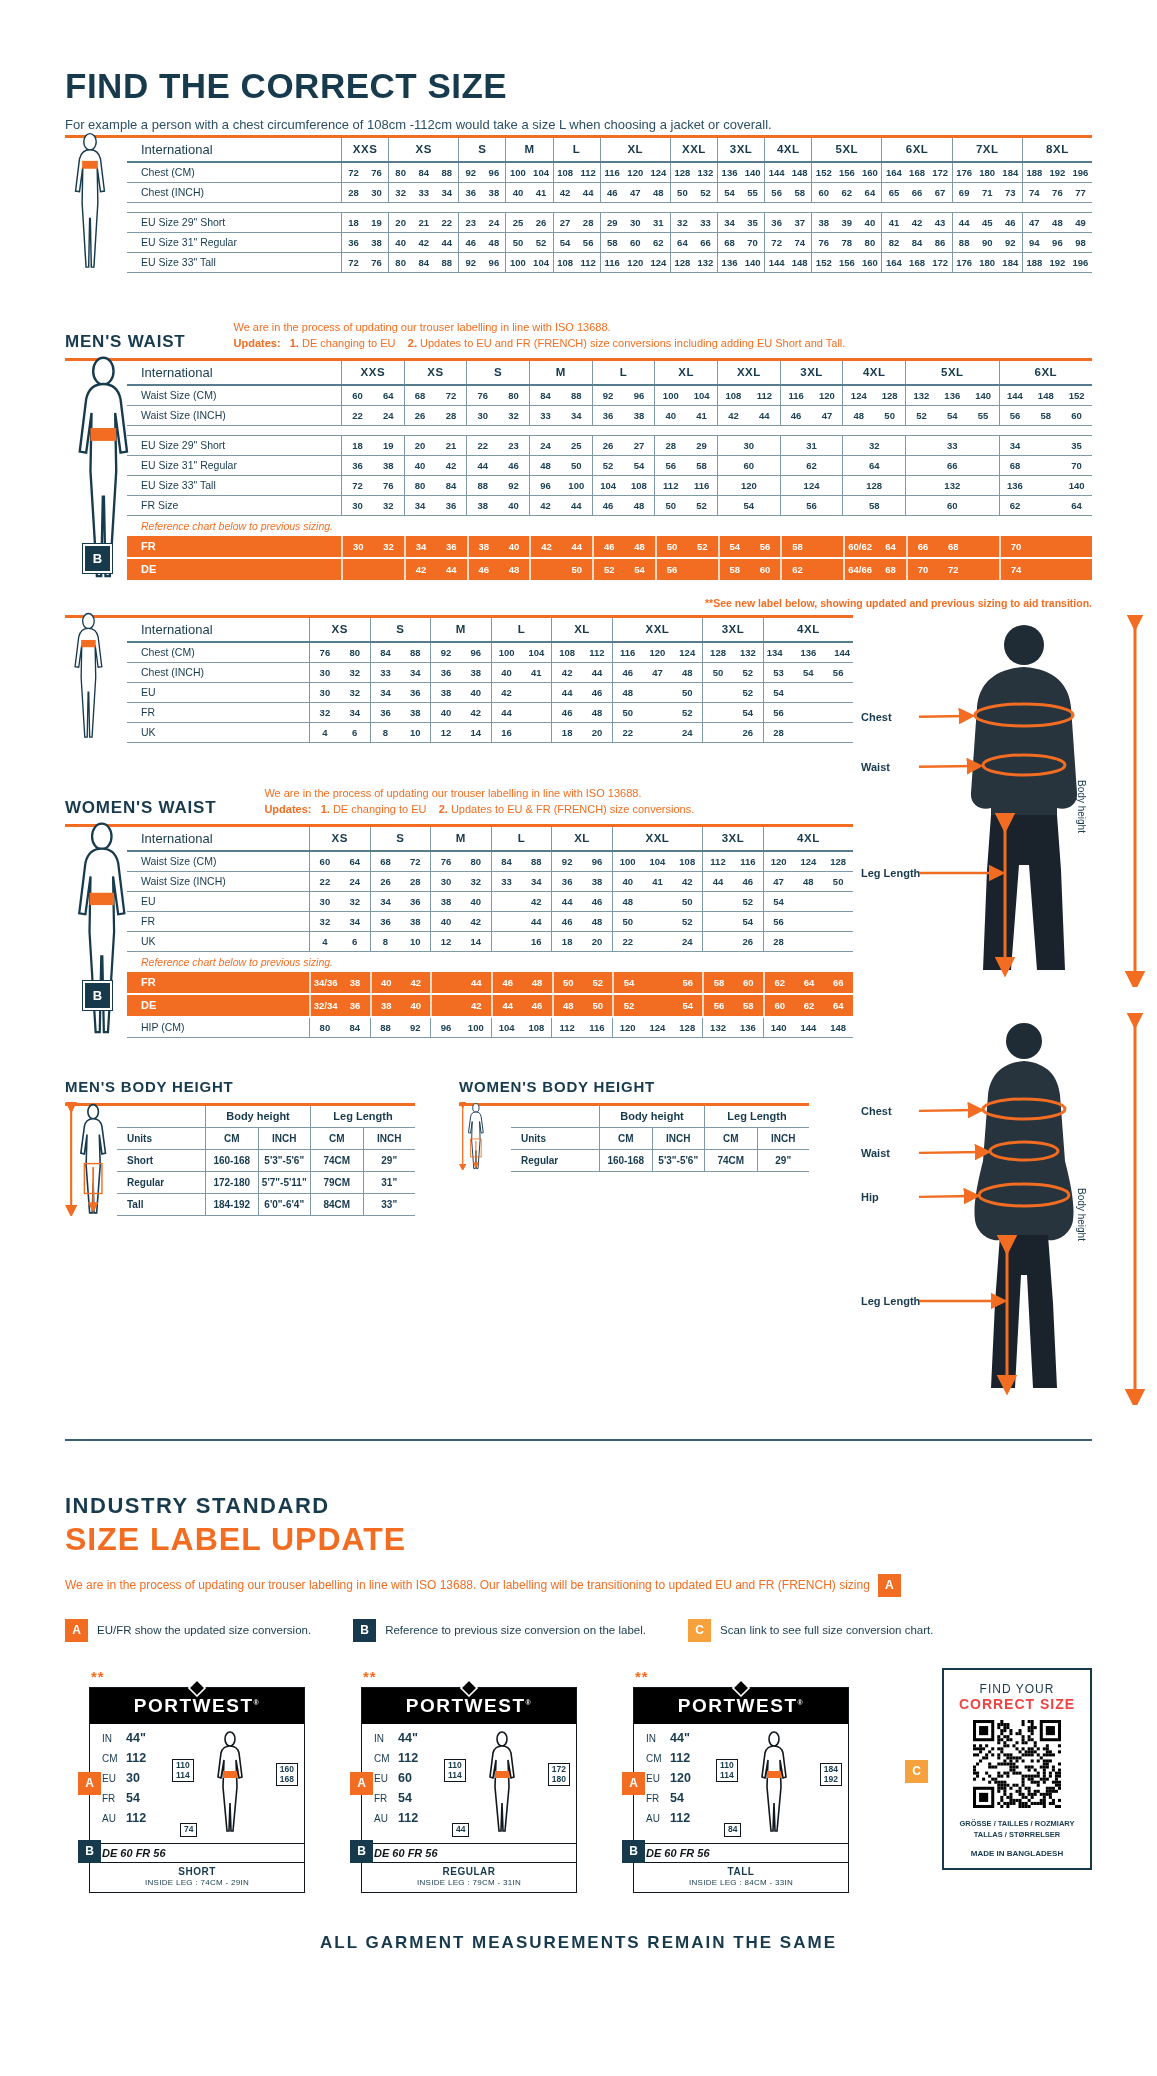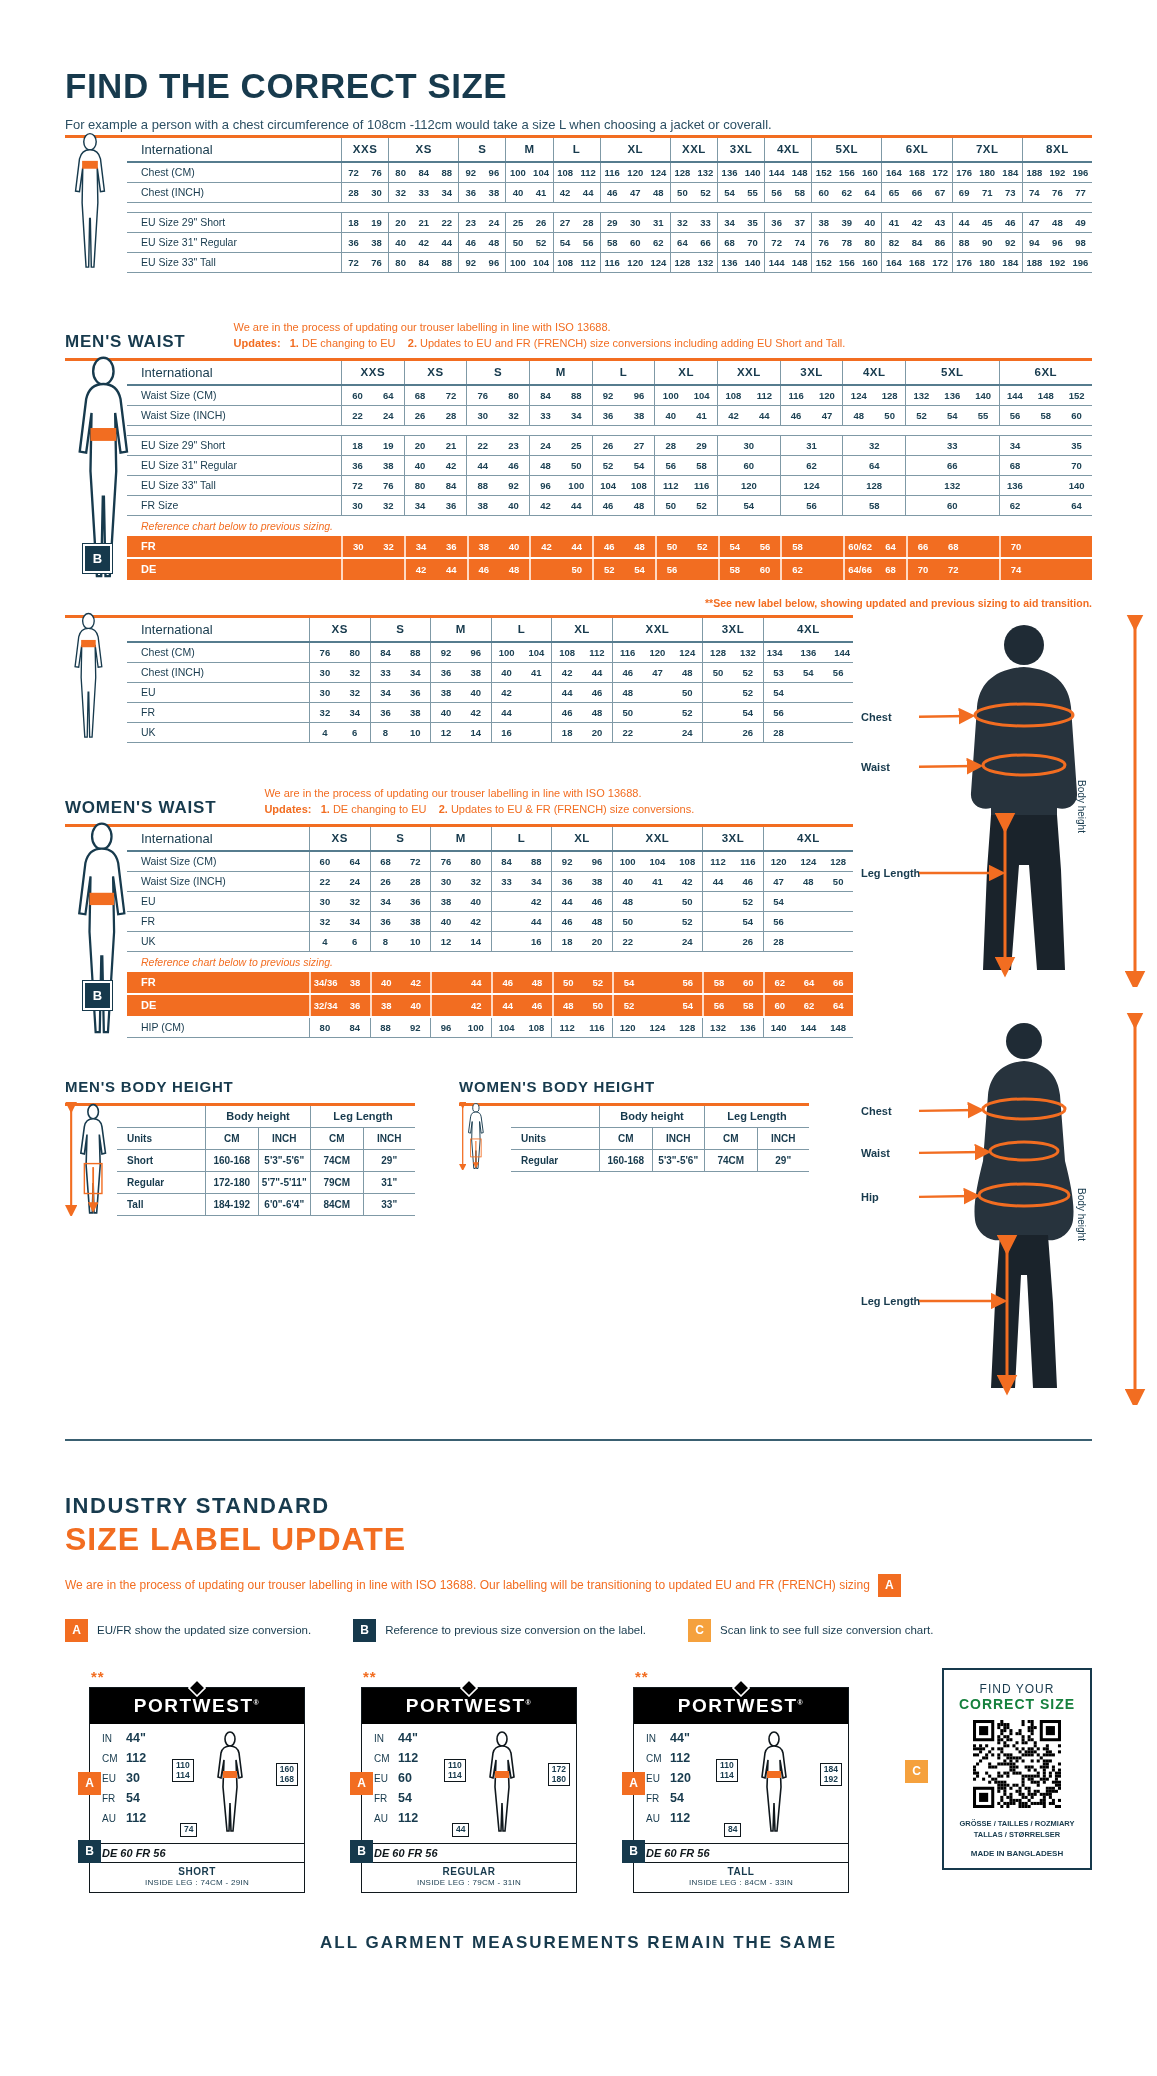--- a/index.html
+++ b/index.html
@@ -92,21 +92,21 @@
   .mbox{position:absolute;border:1px solid #10181d;font-size:8.5px;font-weight:bold;line-height:1.15;padding:1px 3px;text-align:center;background:#fff;}
   .lc-de{border-top:1.5px solid #10181d;padding:3px 0 3px 12px;font-size:11px;font-style:italic;font-weight:bold;color:#10181d;}
   .lc-foot{border-top:1.5px solid #10181d;text-align:center;padding:3px 2px 5px 2px;}
   .lc-foot .nm{font-size:10px;font-weight:bold;letter-spacing:.5px;}
   .lc-foot .il{font-size:8px;letter-spacing:.3px;margin-top:1px;}
   .card-badge{position:absolute;left:-12px;}
   .cbadge-c{margin-top:92px;margin-right:14px;}
   
   .find-card{width:182px;border:2px solid #16394c;padding:12px 8px 10px 8px;text-align:center;background:#fff;}
   .fc-l1{font-size:12px;letter-spacing:1px;color:#173a4d;}
-  .fc-l2{font-size:14px;font-weight:bold;letter-spacing:1px;color:#15803d;}
+  .fc-l2{font-size:14px;font-weight:bold;letter-spacing:1px;color:#ef4444;}
   .fc-qr{margin:8px auto 6px auto;width:88px;height:88px;}
   .fc-langs{font-size:7.5px;font-weight:bold;color:#173a4d;line-height:1.5;}
   .fc-made{font-size:8px;font-weight:bold;color:#173a4d;margin-top:9px;}
   
   .foot1{text-align:center;font-size:17px;font-weight:bold;letter-spacing:2px;color:#173a4d;margin-top:40px;}
 </style>
 </head>
 <body>
 
 <div class="page">

